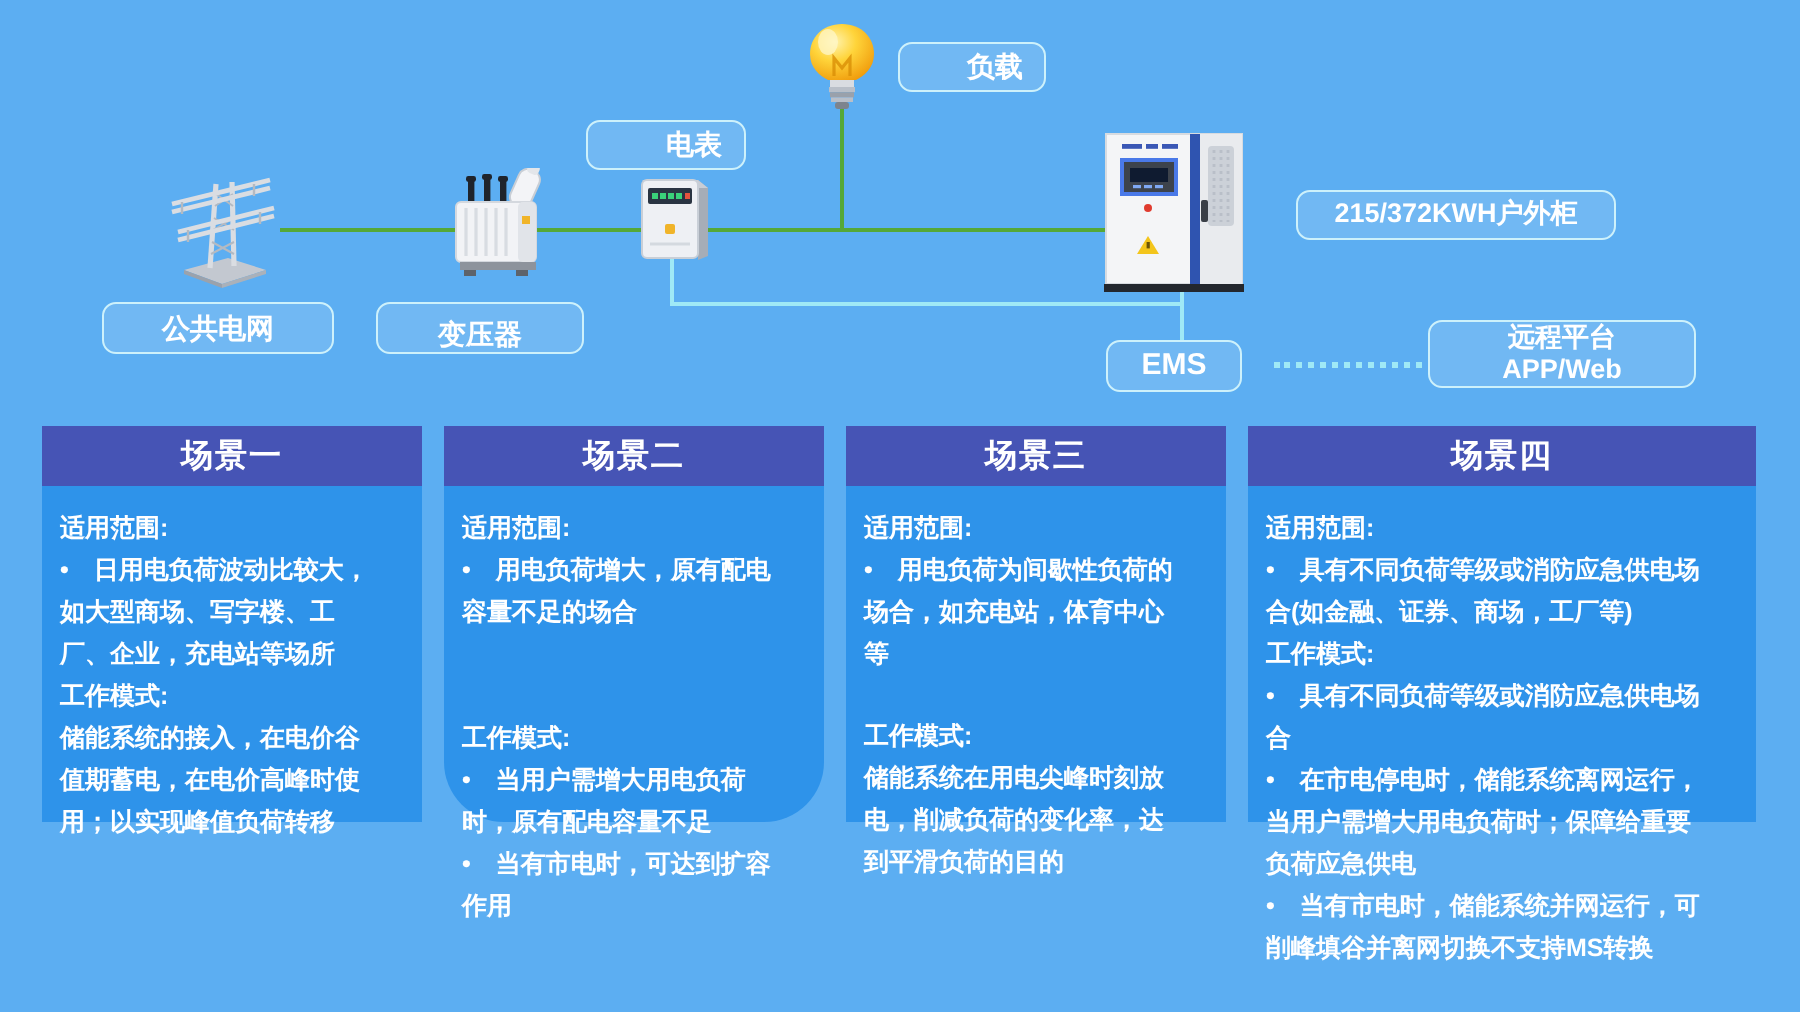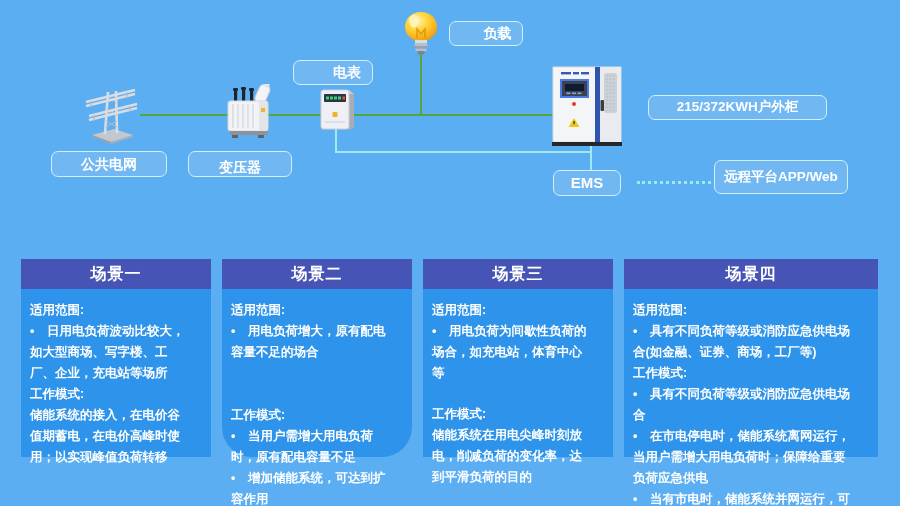--- a/index.html
+++ b/index.html
@@ -15,25 +15,25 @@
   .line.green{background:var(--green,#55a838);}
   .line.cyan{background:var(--cyan,#9fe9f6);}
   .dotted-link{position:absolute;border-top:3px dotted var(--cyan,#9fe9f6);height:0;}
   
   .tag{
     position:absolute;display:flex;align-items:center;justify-content:center;
     border:1.5px solid #cdf1fb;border-radius:7px;background:rgba(255,255,255,.13);
     font-weight:bold;font-size:14px;line-height:1.2;text-align:center;box-sizing:border-box;
   }
   .tag.small{font-size:13.5px;}
-  .tag .two-line{display:flex;flex-direction:row;}
+  .tag .two-line{display:flex;flex-direction:column;}
   .icon{position:absolute;}
   
   .cards{position:absolute;left:21px;top:213px;display:flex;gap:11px;}
-  .card{background:var(--cardBody,#2e93ea);height:198px;box-sizing:border-box;margin-top:46px;}
+  .card{background:var(--cardBody,#2e93ea);height:198px;box-sizing:border-box;}
   .card .hd{
     height:30px;background:var(--cardHead,#4654b5);
     display:flex;align-items:center;justify-content:center;
     font-size:16px;font-weight:bold;letter-spacing:1px;
   }
   .card .bd{padding:11px 22px 0 9px;font-size:12.5px;line-height:21px;font-weight:bold;}
   .card .sec-h{font-weight:bold;}
   .card .item{}
   .card:nth-child(2) .section + .section{margin-top:42px;}
   .card:nth-child(3) .section + .section{margin-top:20px;}
@@ -176,21 +176,21 @@
   </div>
   <div class="tag" style="left:188px;top:151px;width:104px;height:26px;align-items:flex-end;">
     <span>变压器</span>
   </div>
   <div class="tag" style="left:293px;top:60px;width:80px;height:25px;padding-left:28px;">
     <span>电表</span>
   </div>
   <div class="tag" style="left:449px;top:21px;width:74px;height:25px;padding-left:23px;">
     <span>负载</span>
   </div>
-  <div class="tag small" style="left:648px;top:95px;width:179px;height:25px;">
+  <div class="tag small" style="left:648px;top:95px;width:160px;height:25px;">
     <span>215/372KWH户外柜</span>
   </div>
   <div class="tag" style="left:553px;top:170px;width:68px;height:26px;font-size:15px;">
     <span>EMS</span>
   </div>
   <div class="tag small" style="left:714px;top:160px;width:134px;height:34px;">
     <span class="two-line">
       <span>远程平台</span>
       <span>APP/Web</span>
     </span>
@@ -213,21 +213,21 @@
       <div class="card" style="width: 190px; border-radius: 30px;">
         <div class="hd">场景二</div>
         <div class="bd">
           <div class="section">
             <div class="sec-h">适用范围:</div>
             <div class="item">•  用电负荷增大，原有配电容量不足的场合</div>
           </div>
           <div class="section">
             <div class="sec-h">工作模式:</div>
             <div class="item">•  当用户需增大用电负荷时，原有配电容量不足</div>
-            <div class="item">•  增加储能系统，可达到扩容作用</div>
+            <div class="item">•  当有市电时，可达到扩容作用</div>
           </div>
         </div>
       </div>
       <div class="card" style="width: 190px;">
         <div class="hd">场景三</div>
         <div class="bd">
           <div class="section">
             <div class="sec-h">适用范围:</div>
             <div class="item">•  用电负荷为间歇性负荷的场合，如充电站，体育中心等</div>
           </div>

